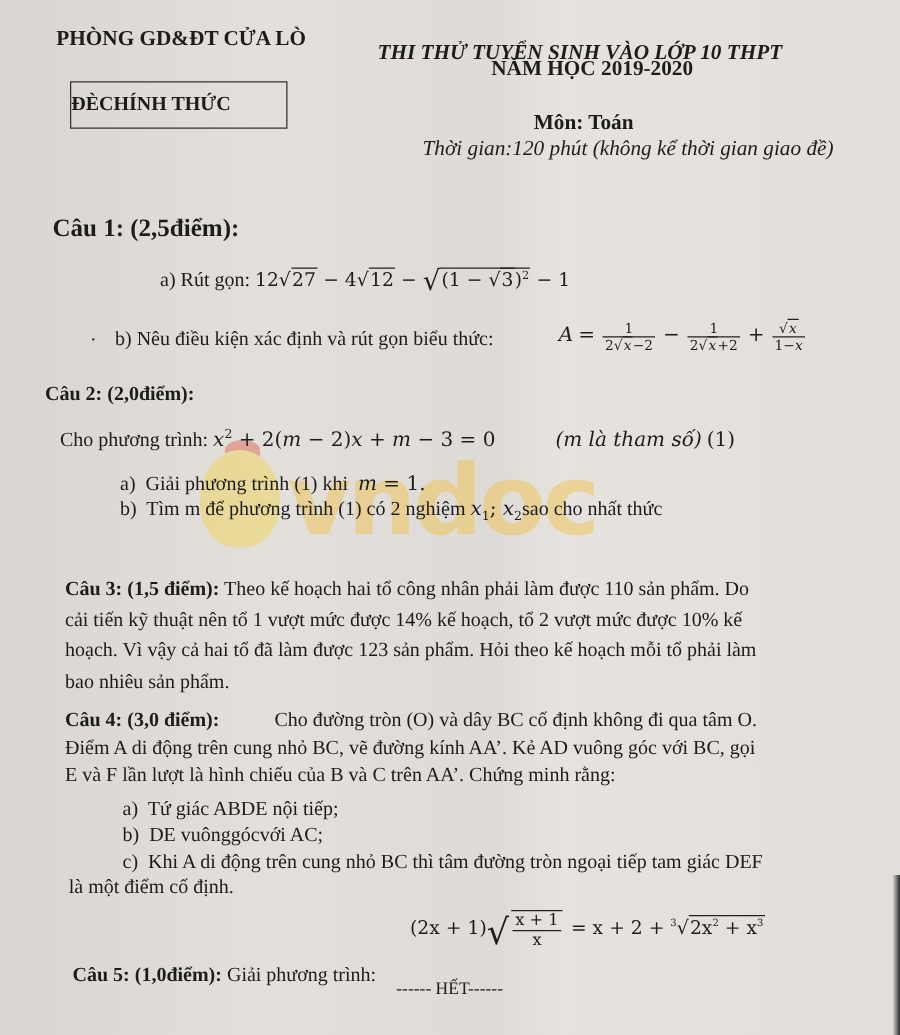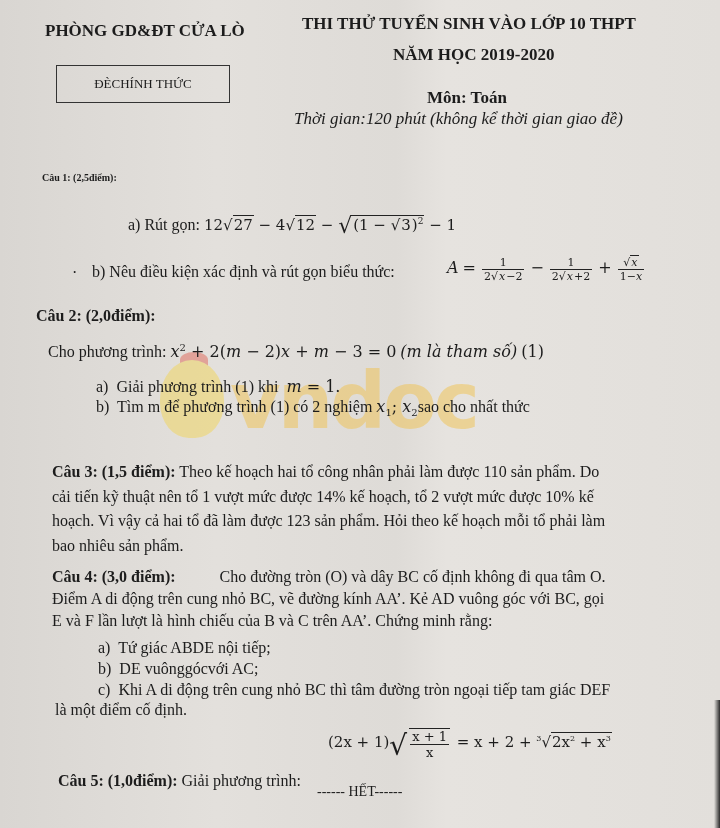--- a/index.html
+++ b/index.html
@@ -5,26 +5,26 @@
     html, body { margin:0; padding:0; }
     body {
       width:720px; height:828px; overflow:hidden; position:relative;
       background: linear-gradient(90deg, #d9d6d2 0%, #e3e0dc 30%, #dedbd7 55%, #e6e3df 62%, #e2dfdb 100%);
       font-family: "Liberation Serif", "DejaVu Serif", serif;
       color:#1c1c1c;
     }
     .page { position:absolute; left:0; top:0; width:720px; height:828px; }
     .abs { position:absolute; white-space:nowrap; }
     .b { font-weight:bold; }
-    .i { font-style:italic; }
+    .i { font-style:italic;margin-left:44px; }
     .hdr { font-size:17px; font-weight:bold; }
     .box {
       position:absolute; left:56px; top:65px; width:174px; height:38px;
       border:1.5px solid #333; box-sizing:border-box;
-      font-size:13px; font-weight:normal; text-align:center; line-height:36px;
+      font-size:16px; font-weight:bold; text-align:left; line-height:36px;
     }
     .body16 { font-size:16px; }
     .math { font-family:"DejaVu Serif", serif; font-style:italic; }
     .mathup { font-family:"DejaVu Serif", serif; }
     .frac { display:inline-block; vertical-align:middle; text-align:center; font-size:11px; margin:0 2px; }
     .frac .num { display:block; border-bottom:1px solid #222; padding:0 2px; }
     .frac .den { display:block; padding:0 2px; }
     .sqrt { border-top:1px solid #222; padding:0 1px; }
     .para { position:absolute; font-size:16px; line-height:24.5px; }
     .watermark {
@@ -41,26 +41,26 @@
 <div class="page">
 
   <div class="watermark">
     <div class="wm-comb"></div>
     <div class="wm-chick"></div>
     <div class="wm-text">vndoc</div>
   </div>
 
   <div class="abs hdr" style="left:45px; top:21px;">PHÒNG GD&amp;ĐT CỬA LÒ</div>
   <div class="box">ĐÈCHÍNH THỨC</div>
-  <div class="abs hdr" style="left:302px; top:14px;">THI THỬ TUYỂN SINH VÀO LỚP 10 THPT</div>
+  <div class="abs hdr" style="left:302px; top:32px;font-style:italic;">THI THỬ TUYỂN SINH VÀO LỚP 10 THPT</div>
   <div class="abs hdr" style="left:393px; top:45px;">NĂM HỌC 2019-2020</div>
   <div class="abs hdr" style="left:427px; top:88px;">Môn: Toán</div>
   <div class="abs i" style="left:294px; top:109px; font-size:17px;">Thời gian:120 phút (không kể thời gian giao đề)</div>
 
-  <div class="abs b" style="left:42px; top:172px; font-size:10px;">Câu 1: (2,5điểm):</div>
+  <div class="abs b" style="left:42px; top:172px; font-size:20px;">Câu 1: (2,5điểm):</div>
   <div class="abs body16" style="left:90px; top:213px;margin-left:38px;">
     <span>a) Rút gọn:</span>
     <span class="mathup" style="font-size:15px;">12√<span class="sqrt">27</span> − 4√<span class="sqrt">12</span> − <span style="font-size:22px;vertical-align:-3px;">√</span><span class="sqrt">(1 − √<span class="sqrt">3</span>)<sup style="font-size:9px;">2</sup></span> − 1</span>
   </div>
   <div class="abs body16" style="left:72px; top:264px;">·</div>
   <div class="abs body16" style="left:92px; top:263px;">
     <span>b) Nêu điều kiện xác định và rút gọn biểu thức:</span>
   </div>
   <div class="abs" style="left:447px; top:256px; font-size:16px;">
     <span class="math">A</span> <span class="mathup">=</span>

